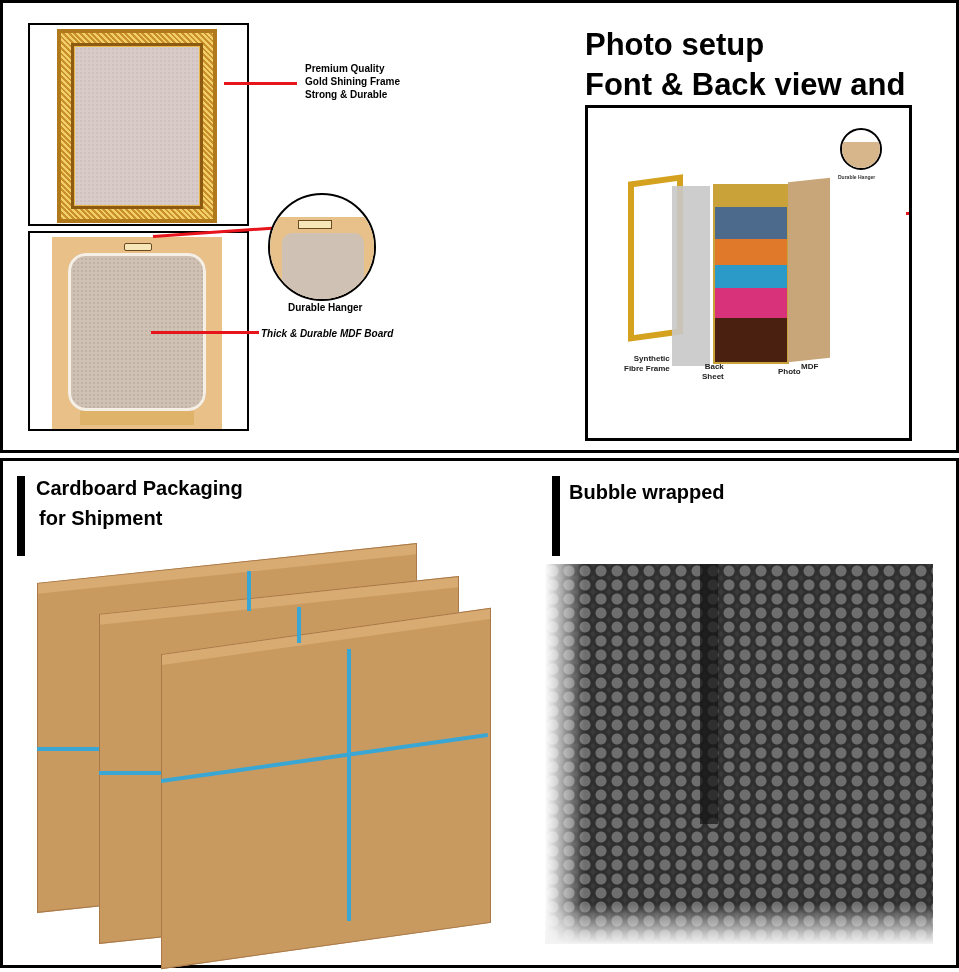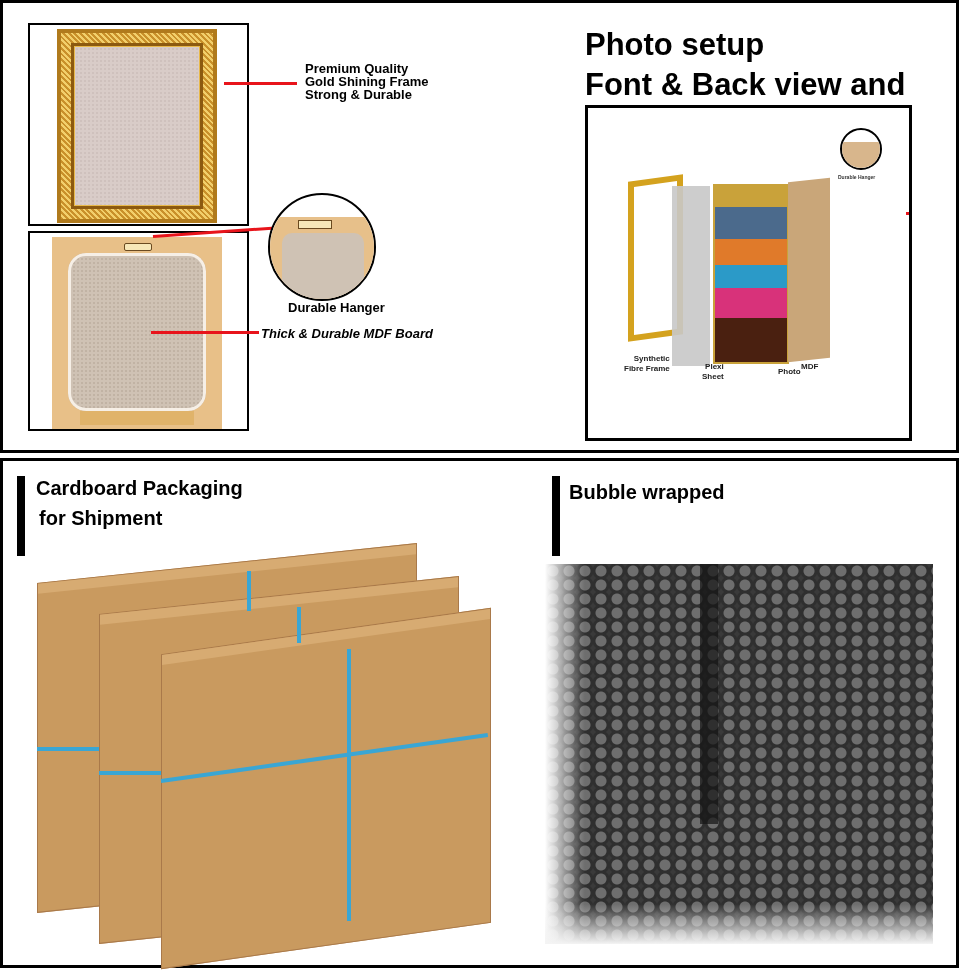--- a/index.html
+++ b/index.html
@@ -14,21 +14,21 @@
     background:repeating-linear-gradient(45deg,#c9902a 0 2px,#f2cf6b 2px 4px);box-sizing:border-box;border:4px solid #b07a1c;}
   .gold-frame .inner-gold{position:absolute;left:10px;top:10px;right:10px;bottom:10px;background:#e8b94a;border:3px solid #8c5a10;}
   .gold-frame .mat{position:absolute;left:14px;top:14px;right:14px;bottom:14px;background:#d9ccc8;
     background-image:radial-gradient(#cfc1bd 1px,transparent 1px);background-size:4px 4px;}
   .mdf{position:absolute;left:22px;top:4px;width:170px;height:192px;background:#e8c088;}
   .mdf .plastic{position:absolute;left:16px;top:16px;right:16px;bottom:18px;background:#cfc2b4;border-radius:18px;
     box-shadow:inset 0 0 0 3px #f6efe6;background-image:radial-gradient(#c1b3a4 1px,transparent 1px);background-size:4px 4px;}
   .mdf .hanger{position:absolute;left:72px;top:6px;width:26px;height:6px;background:#f7e7b8;border:1px solid #6a4a20;border-radius:2px;}
   .mdf .bottom-strip{position:absolute;left:28px;right:28px;bottom:4px;height:14px;background:#e0b36a;}
   .redline{position:absolute;height:3px;background:#e8141b;}
-  .callout{position:absolute;font-weight:bold;font-size:13px;line-height:13px;color:#000;}
+  .callout{position:absolute;font-weight:bold;font-size:10px;line-height:13px;color:#000;}
   .zoom-circle{position:absolute;left:265px;top:190px;width:108px;height:108px;border-radius:50%;border:2px solid #000;overflow:hidden;background:#fff;box-sizing:border-box;}
   .zoom-circle .cbg{position:absolute;left:0;top:22px;width:100%;height:100%;background:#e7c08a;}
   .zoom-circle .cinner{position:absolute;left:12px;top:38px;width:82px;height:70px;background:#cfc2b4;border-radius:10px;}
   .zoom-circle .changer{position:absolute;left:28px;top:25px;width:32px;height:7px;background:#f7e7b8;border:1px solid #6a4a20;}
   .heading-big{position:absolute;left:582px;top:22px;font-weight:bold;font-size:31px;line-height:40px;color:#000;}
   .setup-box{left:582px;top:102px;width:327px;height:336px;border:3px solid #000;}
   .layer{position:absolute;}
   .sf-frame{left:40px;top:70px;width:55px;height:160px;border:6px solid #d4a21e;box-sizing:border-box;transform:skewY(-8deg);background:#fff;}
   .plexi{left:84px;top:78px;width:38px;height:180px;background:#c8c8c8;opacity:.9;}
   .photo{left:125px;top:76px;width:76px;height:180px;background:linear-gradient(#c9a23a 0 12%,#4b6a8c 12% 30%,#e07a2a 30% 45%,#2b9ac8 45% 58%,#d8327a 58% 75%,#4a2010 75%);border:2px solid #c9a23a;box-sizing:border-box;}
@@ -99,21 +99,21 @@
         <div class="sc-bg"></div>
       </div>
     <div class="small-hanger-label">Durable Hanger</div>
     <div class="red-dot"></div>
 
     <div class="setup-label" style="left:36px;top:246px;">
       <div>Synthetic</div>
       <div>Fibre Frame</div>
     </div>
     <div class="setup-label" style="left:114px;top:254px;">
-      <div>Plexi</div>
+      <div>Back</div>
       <div>Sheet</div>
     </div>
     <div class="setup-label" style="left:174px;top:259px;padding-left:16px;">Photo</div>
     <div class="setup-label" style="left:213px;top:254px;">MDF</div>
   </div>
 </div>
 
 <div id="bottom-panel" class="panel">
 
   <div class="vbar" style="left:14px;top:15px;height:80px;"></div>

